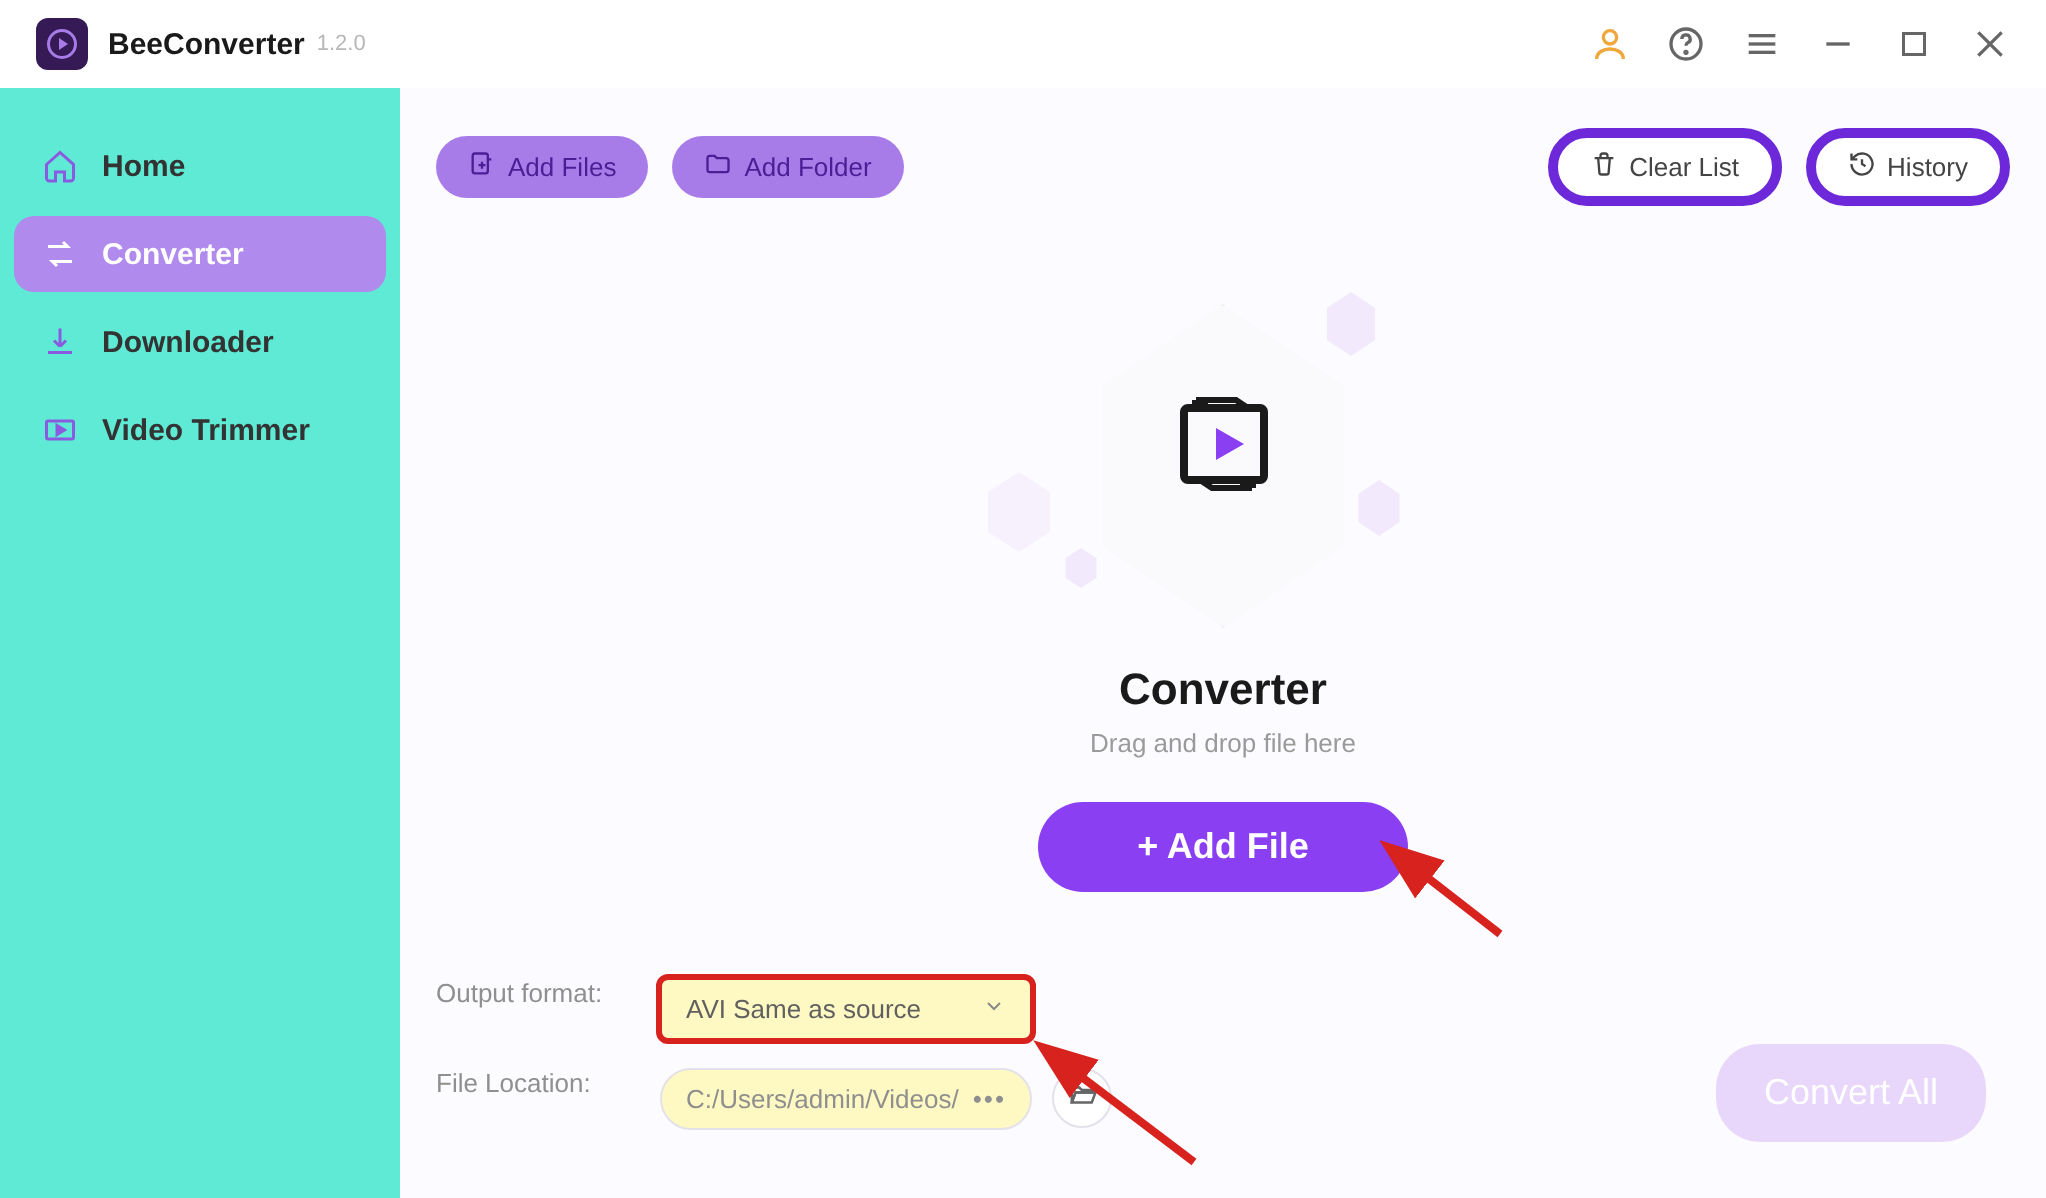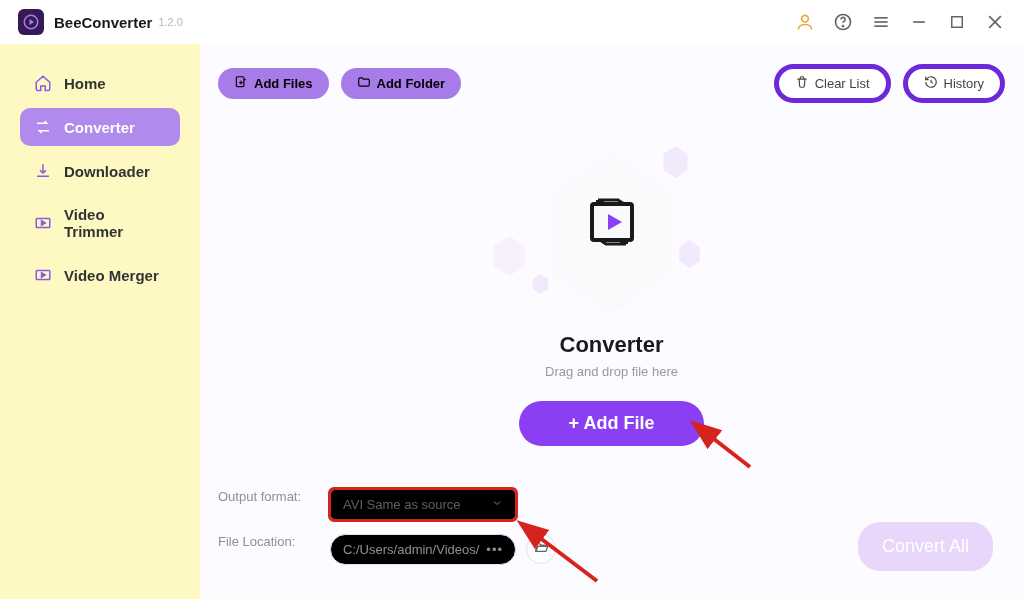--- a/index.html
+++ b/index.html
@@ -32,22 +32,22 @@
   .titlebar-spacer { flex: 1; }
   .titlebar-icons { display: flex; align-items: center; gap: 18px; }
   .titlebar-ico { width: 20px; height: 20px; display:flex; align-items:center; justify-content:center; color:#666; cursor:pointer;}
   .titlebar-ico.user { color:#f0a73c; }
   .body-wrap {
     display: flex;
     height: calc(599px - 44px);
   }
   .sidebar {
     width: 200px;
-    padding: 20px 20px;
-    background: #fef9c3;
+    padding: 20px 7px;
+    background: #5eead4;
   }
   .side-item {
     display: flex; align-items: center;
     gap: 12px;
     padding: 10px 14px;
     border-radius: 10px;
     font-size: 15px;
     color: #333;
     font-weight: 600;
     cursor: pointer;
@@ -69,25 +69,25 @@
   }
   .top-actions {
     display: flex;
     align-items: center;
     gap: 12px;
   }
   .pill-btn {
     display: inline-flex; align-items: center;
     gap: 6px;
     background: #a87ce8;
-    color: #000000;
+    color: #4c1d95;
     border-radius: 20px;
     padding: 7px 16px;
     font-size: 13px;
-    font-weight: 700;
+    font-weight: 400;
     cursor: pointer;
   }
   .top-spacer { flex: 1; }
   .outline-btn {
     display: inline-flex; align-items: center;
     gap: 6px;
     border: 5px solid #6d28d9;
     border-radius: 20px;
     padding: 6px 16px;
     font-size: 13px;
@@ -140,21 +140,21 @@
   }
   .row {
     display: flex; gap: 10px;
     margin-bottom: 14px;
   }
   .row-label { width: 102px; font-size: 13px; color:#8f8f8f; }
   .select-box, .path-box {
     display:flex; align-items:center;
     border: 1px solid #e3e1e9;
     border-radius: 18px;
-    background: #000000;
+    background: #fef9c3;
     font-size: 13px;
     color: #606060;
     padding: 7px 12px;
   }
   .select-box { width: 186px; justify-content: space-between;}
   .path-box { width: 186px; justify-content: space-between; color:#8f8f8f;}
   .red-outline { outline: 3px solid #d8221e; outline-offset: -1px; border-radius: 4px;}
   .dots-btn {
     width:30px; height:30px; border:1px solid #e3e1e9; border-radius:50%;
     display:flex; align-items:center; justify-content:center; font-size:14px;
@@ -261,29 +261,20 @@
     </div>
     <div class="side-item">
       <span class="side-ico">
         <svg viewBox="0 0 24 24" width="18" height="18" fill="none" stroke="currentColor" stroke-width="2">
             <rect x="3" y="6" width="18" height="12" rx="1"></rect>
             <polygon points="10,9 15,12 10,15" fill="currentColor"></polygon>
           </svg>
       </span>
       <span>Video Trimmer</span>
     </div>
-    <div class="side-item">
-      <span class="side-ico">
-        <svg viewBox="0 0 24 24" width="18" height="18" fill="none" stroke="currentColor" stroke-width="2">
-            <rect x="3" y="6" width="18" height="12" rx="1"></rect>
-            <polygon points="10,9 15,12 10,15" fill="currentColor"></polygon>
-          </svg>
-      </span>
-      <span>Video Merger</span>
-    </div>
   </div>
 
   <div class="main">
     <div class="top-actions">
       <div class="pill-btn">
         <span>
           <svg viewBox="0 0 24 24" width="14" height="14" fill="none" stroke="currentColor" stroke-width="2">
               <rect x="4" y="3" width="13" height="17" rx="2"></rect>
               <path d="M17 8h3M12 10v6m-3-3h6"></path>
             </svg>

